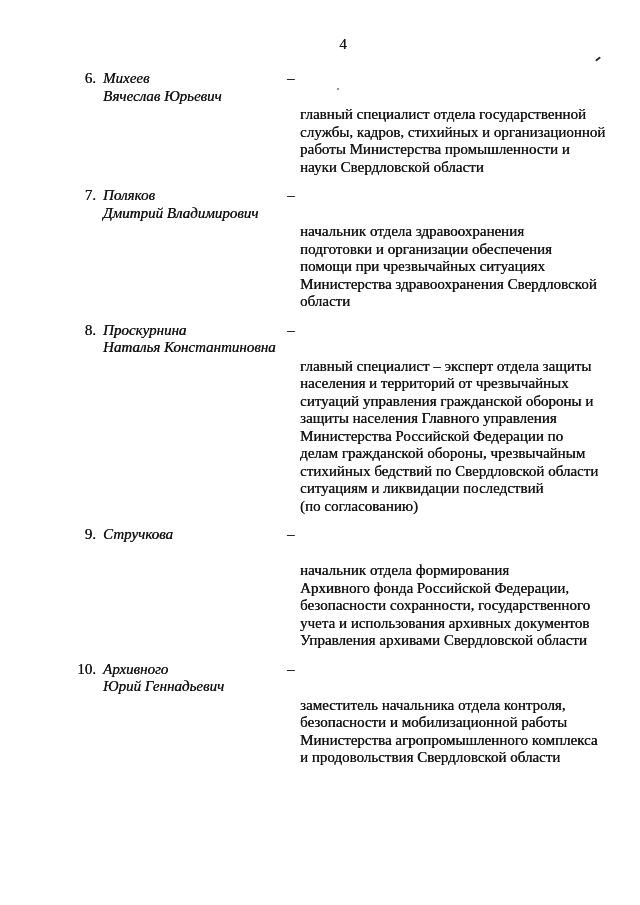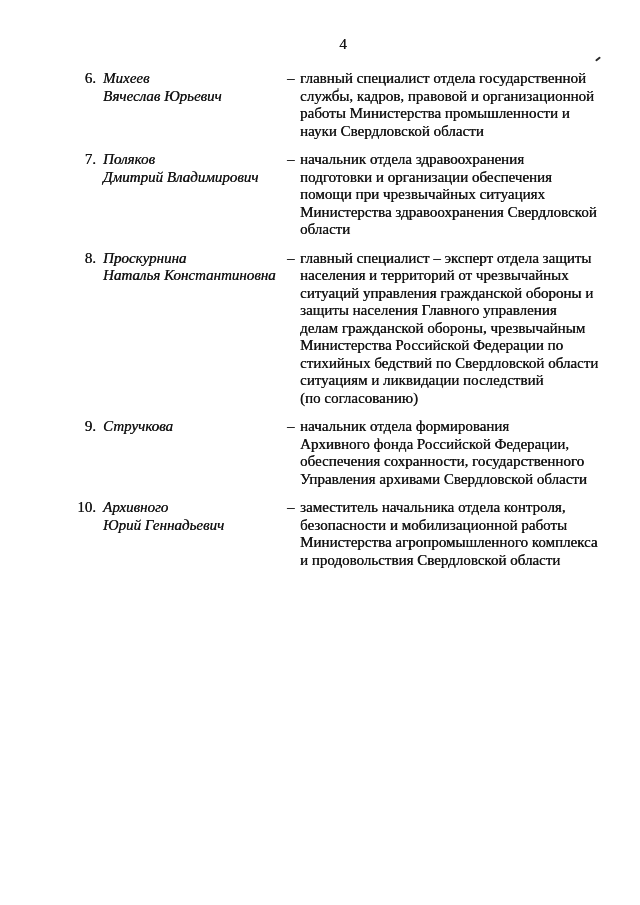--- a/index.html
+++ b/index.html
@@ -25,21 +25,21 @@
   }
   .entries {
     list-style: none;
     margin: 0;
     padding: 70px 0 0 0;
   }
   .entry { display: flex; margin-bottom: 11px; }
   .col-num  { flex: none; width: 96px; text-align: right; }
   .col-name { flex: none; width: 184px; margin-left: 7px; font-style: italic; }
   .col-dash { flex: none; width: 13px; }
-  .col-pos  { flex: 1; min-width: 0; }
+  .col-pos  { flex: 1; min-width: 0; margin-top: 36px; }
   .line { white-space: nowrap; }
   .speck {
     position: absolute;
     left: 595px; top: 58px;
     width: 6px; height: 2px;
     background: #2a2a2a;
     border-radius: 1px;
     transform: rotate(-38deg);
   }
   .dot {
@@ -63,21 +63,21 @@
 
     <li class="entry">
       <div class="col-num">6.</div>
       <div class="col-name">
         <div class="line">Михеев</div>
         <div class="line">Вячеслав Юрьевич</div>
       </div>
       <div class="col-dash">–</div>
       <div class="col-pos">
         <div class="line">главный специалист отдела государственной</div>
-        <div class="line">службы, кадров, правовой и организационной</div>
+        <div class="line">службы, кадров, стихийных и организационной</div>
         <div class="line">работы Министерства промышленности и</div>
         <div class="line">науки Свердловской области</div>
       </div>
     </li>
 
     <li class="entry">
       <div class="col-num">7.</div>
       <div class="col-name">
         <div class="line">Поляков</div>
         <div class="line">Дмитрий Владимирович</div>
@@ -97,38 +97,39 @@
       <div class="col-name">
         <div class="line">Проскурнина</div>
         <div class="line">Наталья Константиновна</div>
       </div>
       <div class="col-dash">–</div>
       <div class="col-pos">
         <div class="line">главный специалист – эксперт отдела защиты</div>
         <div class="line">населения и территорий от чрезвычайных</div>
         <div class="line">ситуаций управления гражданской обороны и</div>
         <div class="line">защиты населения Главного управления</div>
+        <div class="line">Министерства Российской Федерации по</div>
         <div class="line">делам гражданской обороны, чрезвычайным</div>
-        <div class="line">Министерства Российской Федерации по</div>
         <div class="line">стихийных бедствий по Свердловской области</div>
         <div class="line">ситуациям и ликвидации последствий</div>
         <div class="line">(по согласованию)</div>
       </div>
     </li>
 
     <li class="entry">
       <div class="col-num">9.</div>
       <div class="col-name">
         <div class="line">Стручкова</div>
       </div>
       <div class="col-dash">–</div>
       <div class="col-pos">
         <div class="line">начальник отдела формирования</div>
         <div class="line">Архивного фонда Российской Федерации,</div>
-        <div class="line">обеспечения сохранности, государственного</div>
+        <div class="line">безопасности сохранности, государственного</div>
+        <div class="line">учета и использования архивных документов</div>
         <div class="line">Управления архивами Свердловской области</div>
       </div>
     </li>
 
     <li class="entry">
       <div class="col-num">10.</div>
       <div class="col-name">
         <div class="line">Архивного</div>
         <div class="line">Юрий Геннадьевич</div>
       </div>

